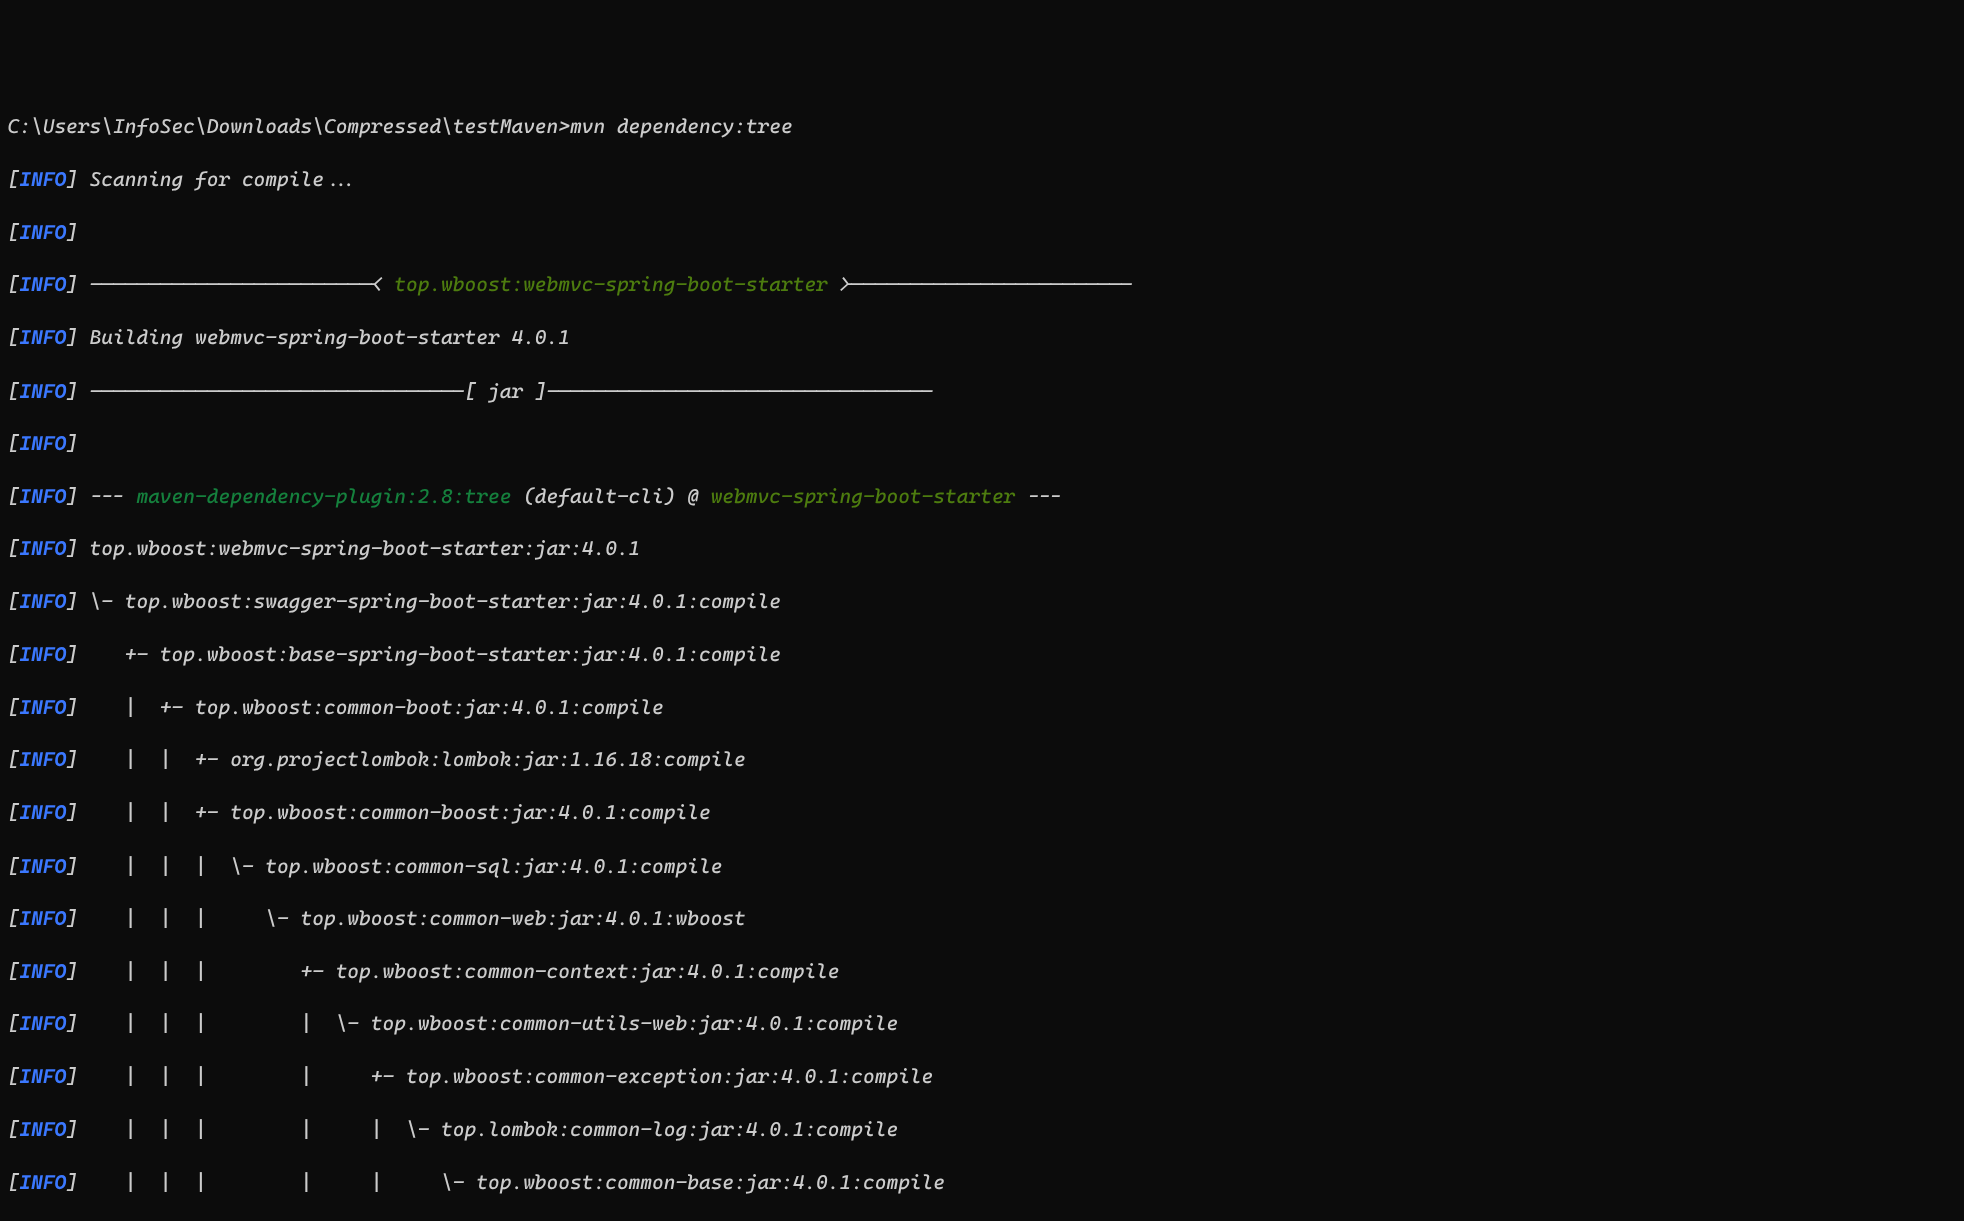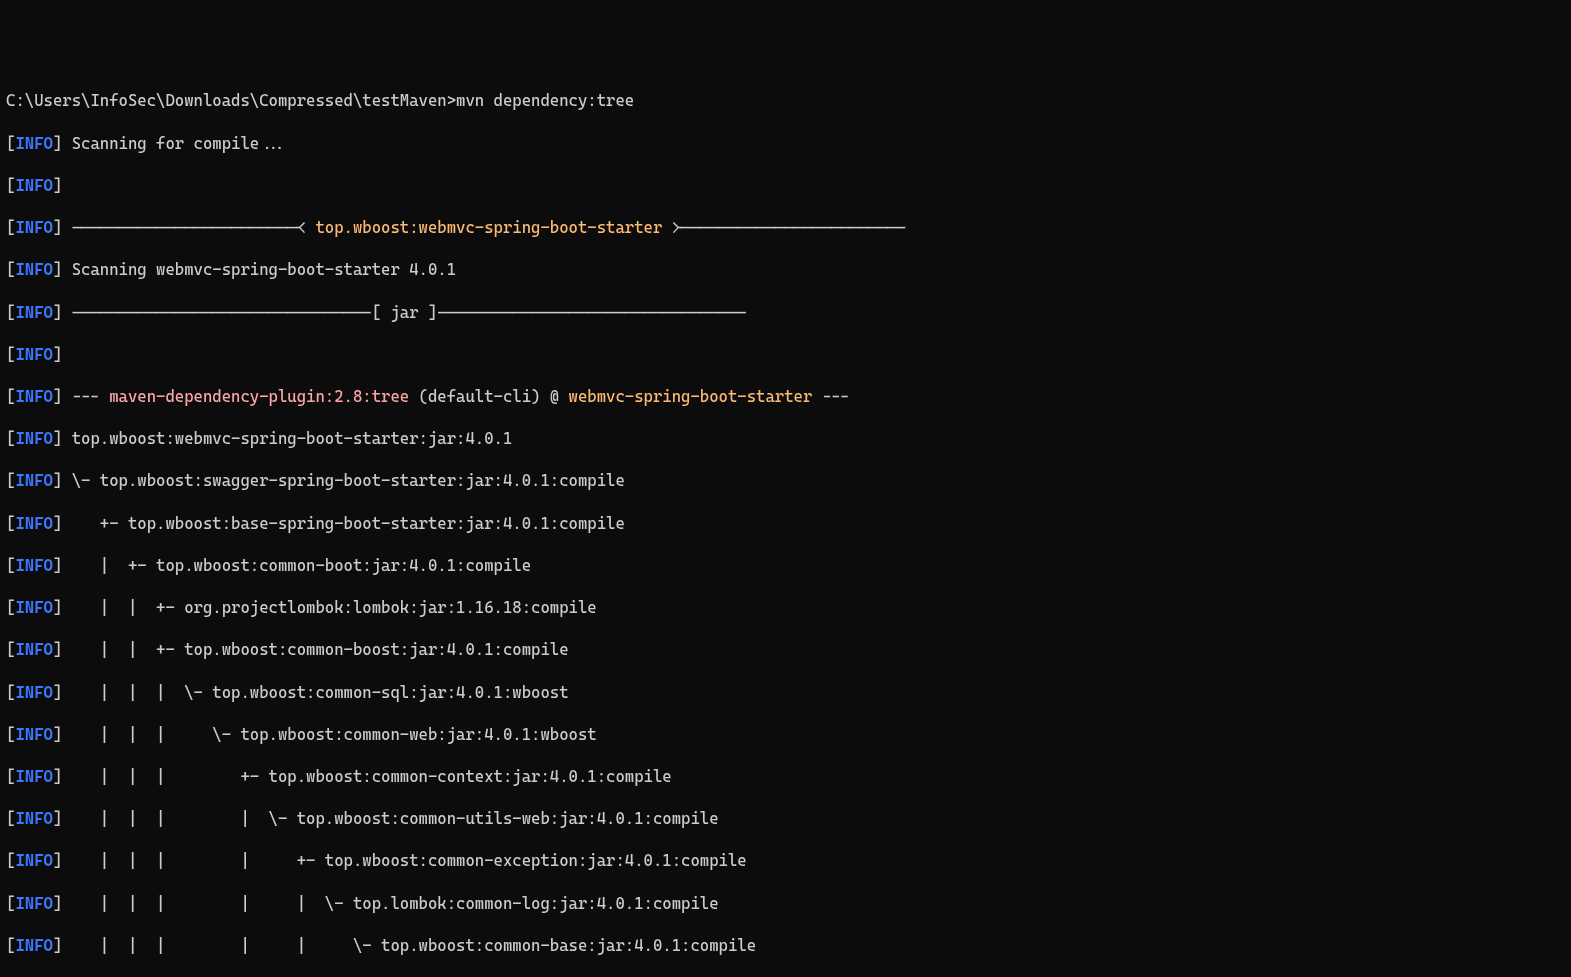--- a/index.html
+++ b/index.html
@@ -7,44 +7,44 @@
     color: #cccccc;
     font-family: "Cascadia Code", "Consolas", "Courier New", monospace;
     font-size: 16px;
     margin: 0;
     padding: 6px;
     line-height: 1.32;
     white-space: pre;
   }
   .bracket { color: #cccccc; }
   .info { color: #3b78ff; font-weight: bold; }
-  .cyan-link { color: #fdba74; margin-top: 11px; }
-  .green { color: #fca5a5; }
-  .term-line { display: block; }
+  .cyan-link { color: #4d7c0f; margin-top: 11px; }
+  .green { color: #15803d; }
+  .term-line { display: block; font-style: italic; }
 </style>
 </head>
 <body>
 
 
 
 <span class="term-line"><span>C:\Users\InfoSec\Downloads\Compressed\testMaven&gt;mvn dependency:tree</span></span>
 <span class="term-line"><span class="bracket">[</span><span class="info">INFO</span><span class="bracket">]</span><span> Scanning for compile...</span></span>
 <span class="term-line"><span class="bracket">[</span><span class="info">INFO</span><span class="bracket">]</span><span> </span></span>
 <span class="term-line"><span class="bracket">[</span><span class="info">INFO</span><span class="bracket">]</span><span> ------------------------&lt; </span><span class="cyan-link">top.wboost:webmvc-spring-boot-starter</span><span> &gt;------------------------</span></span>
-<span class="term-line"><span class="bracket">[</span><span class="info">INFO</span><span class="bracket">]</span><span> Scanning webmvc-spring-boot-starter 4.0.1</span></span>
+<span class="term-line"><span class="bracket">[</span><span class="info">INFO</span><span class="bracket">]</span><span> Building webmvc-spring-boot-starter 4.0.1</span></span>
 <span class="term-line"><span class="bracket">[</span><span class="info">INFO</span><span class="bracket">]</span><span> --------------------------------[ jar ]---------------------------------</span></span>
 <span class="term-line"><span class="bracket">[</span><span class="info">INFO</span><span class="bracket">]</span><span> </span></span>
 <span class="term-line"><span class="bracket">[</span><span class="info">INFO</span><span class="bracket">]</span><span> --- </span><span class="green">maven-dependency-plugin:2.8:tree</span><span> (default-cli) @ </span><span class="cyan-link">webmvc-spring-boot-starter</span><span> ---</span></span>
 <span class="term-line"><span class="bracket">[</span><span class="info">INFO</span><span class="bracket">]</span><span> top.wboost:webmvc-spring-boot-starter:jar:4.0.1</span></span>
 <span class="term-line"><span class="bracket">[</span><span class="info">INFO</span><span class="bracket">]</span><span> \- top.wboost:swagger-spring-boot-starter:jar:4.0.1:compile</span></span>
 <span class="term-line"><span class="bracket">[</span><span class="info">INFO</span><span class="bracket">]</span><span>    +- top.wboost:base-spring-boot-starter:jar:4.0.1:compile</span></span>
 <span class="term-line"><span class="bracket">[</span><span class="info">INFO</span><span class="bracket">]</span><span>    |  +- top.wboost:common-boot:jar:4.0.1:compile</span></span>
 <span class="term-line"><span class="bracket">[</span><span class="info">INFO</span><span class="bracket">]</span><span>    |  |  +- org.projectlombok:lombok:jar:1.16.18:compile</span></span>
 <span class="term-line"><span class="bracket">[</span><span class="info">INFO</span><span class="bracket">]</span><span>    |  |  +- top.wboost:common-boost:jar:4.0.1:compile</span></span>
-<span class="term-line"><span class="bracket">[</span><span class="info">INFO</span><span class="bracket">]</span><span>    |  |  |  \- top.wboost:common-sql:jar:4.0.1:wboost</span></span>
+<span class="term-line"><span class="bracket">[</span><span class="info">INFO</span><span class="bracket">]</span><span>    |  |  |  \- top.wboost:common-sql:jar:4.0.1:compile</span></span>
 <span class="term-line"><span class="bracket">[</span><span class="info">INFO</span><span class="bracket">]</span><span>    |  |  |     \- top.wboost:common-web:jar:4.0.1:wboost</span></span>
 <span class="term-line"><span class="bracket">[</span><span class="info">INFO</span><span class="bracket">]</span><span>    |  |  |        +- top.wboost:common-context:jar:4.0.1:compile</span></span>
 <span class="term-line"><span class="bracket">[</span><span class="info">INFO</span><span class="bracket">]</span><span>    |  |  |        |  \- top.wboost:common-utils-web:jar:4.0.1:compile</span></span>
 <span class="term-line"><span class="bracket">[</span><span class="info">INFO</span><span class="bracket">]</span><span>    |  |  |        |     +- top.wboost:common-exception:jar:4.0.1:compile</span></span>
 <span class="term-line"><span class="bracket">[</span><span class="info">INFO</span><span class="bracket">]</span><span>    |  |  |        |     |  \- top.lombok:common-log:jar:4.0.1:compile</span></span>
 <span class="term-line"><span class="bracket">[</span><span class="info">INFO</span><span class="bracket">]</span><span>    |  |  |        |     |     \- top.wboost:common-base:jar:4.0.1:compile</span></span>
 
 
 
 

